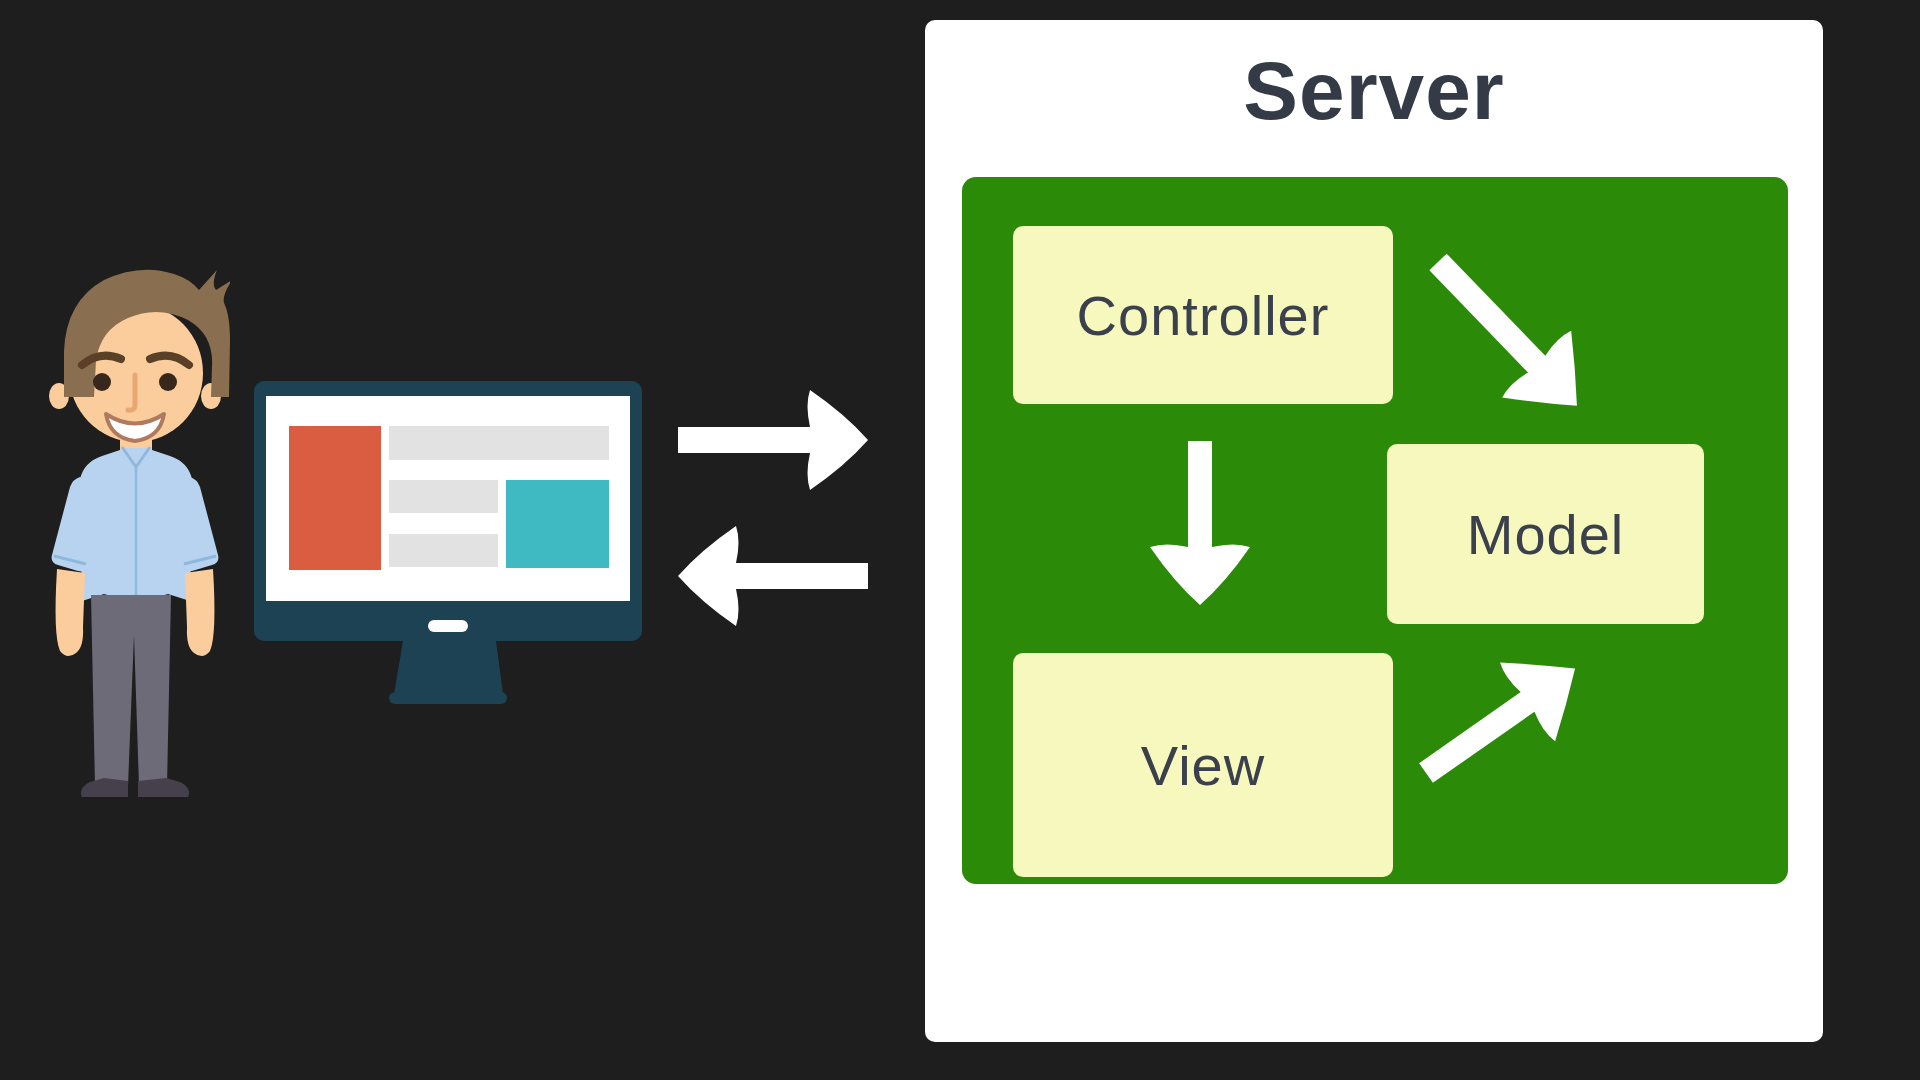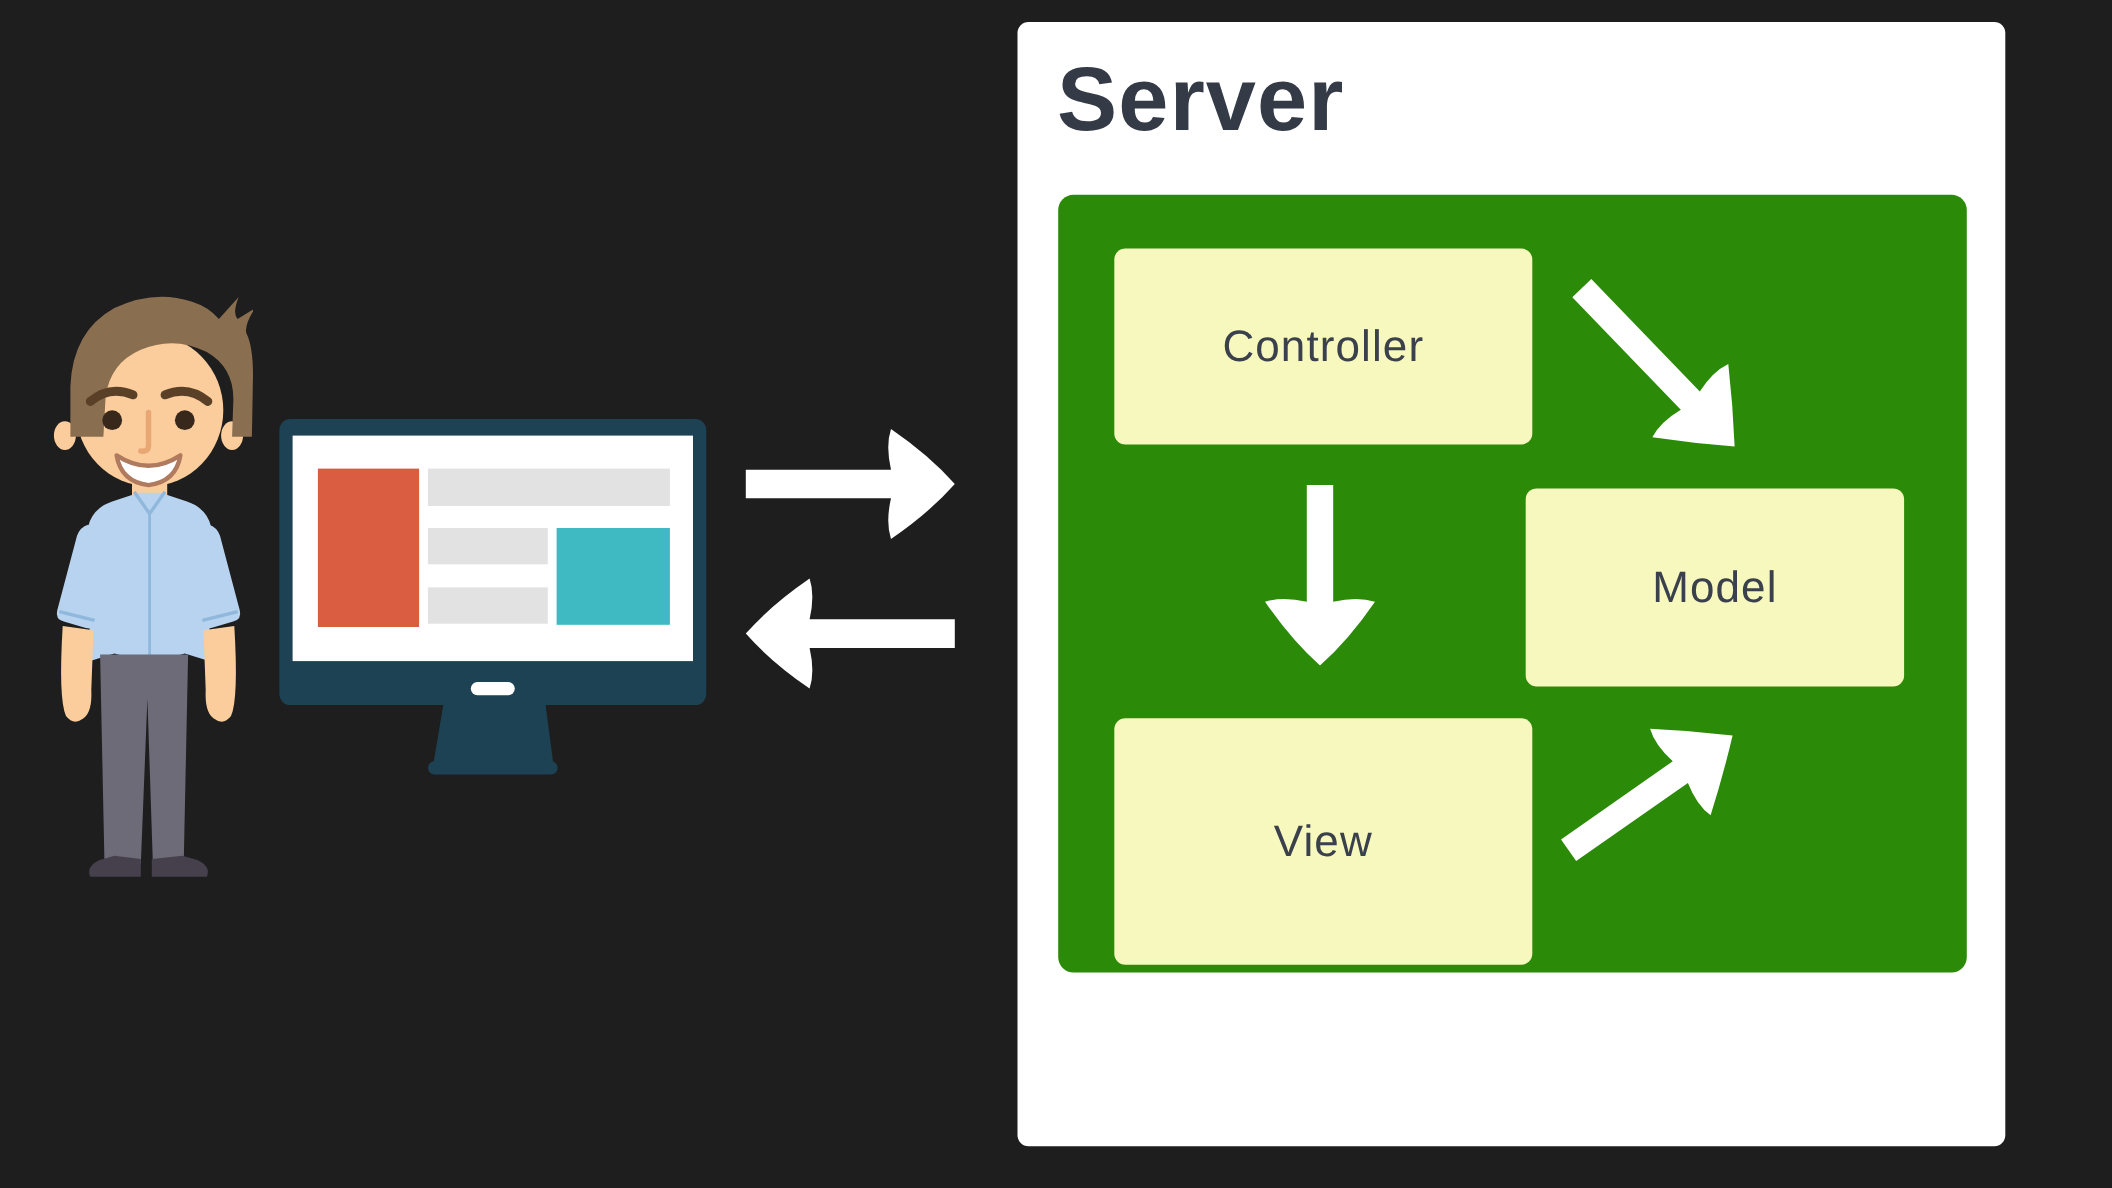--- a/index.html
+++ b/index.html
@@ -10,40 +10,40 @@
   }
   .abs{position:absolute;}
   
   .server-panel{
     left:925px;top:20px;width:898px;height:1022px;
     background:var(--server-panel-bg,#fff);
     border-radius:10px;
   }
   .server-title{
     position:absolute;left:0;top:30px;width:100%;
+    text-align:center;
     font-size:82px;font-weight:700;letter-spacing:1px;
     color:var(--server-title-color,#343b47);
     line-height:1;
-    padding-left:36px;
   }
   .board{
     position:absolute;left:37px;top:157px;width:826px;height:707px;
     background:var(--server-board-bg,#2b8a07);
     border-radius:14px;
   }
   .node{
     position:absolute;
     background:var(--server-node-bg,#f7f8bd);
     border-radius:10px;
     display:flex;align-items:center;justify-content:center;
-    font-size:40px;font-weight:400;letter-spacing:1px;
+    font-size:56px;font-weight:400;letter-spacing:1px;
     color:var(--server-node-text-color,#3a414c);
   }
   .node-controller{left:51px;top:49px;width:380px;height:178px;}
-  .node-model{left:425px;top:267px;width:344px;height:180px;}
+  .node-model{left:425px;top:267px;width:317px;height:180px;}
   .node-view{left:51px;top:476px;width:380px;height:224px;}
   
   .arrows-overlay{left:0;top:0;width:1920px;height:1080px;pointer-events:none;}
   .arrow{fill:var(--flows-color,#ffffff);}
 </style>
 </head>
 <body>
 
 <div class="stage">
 

